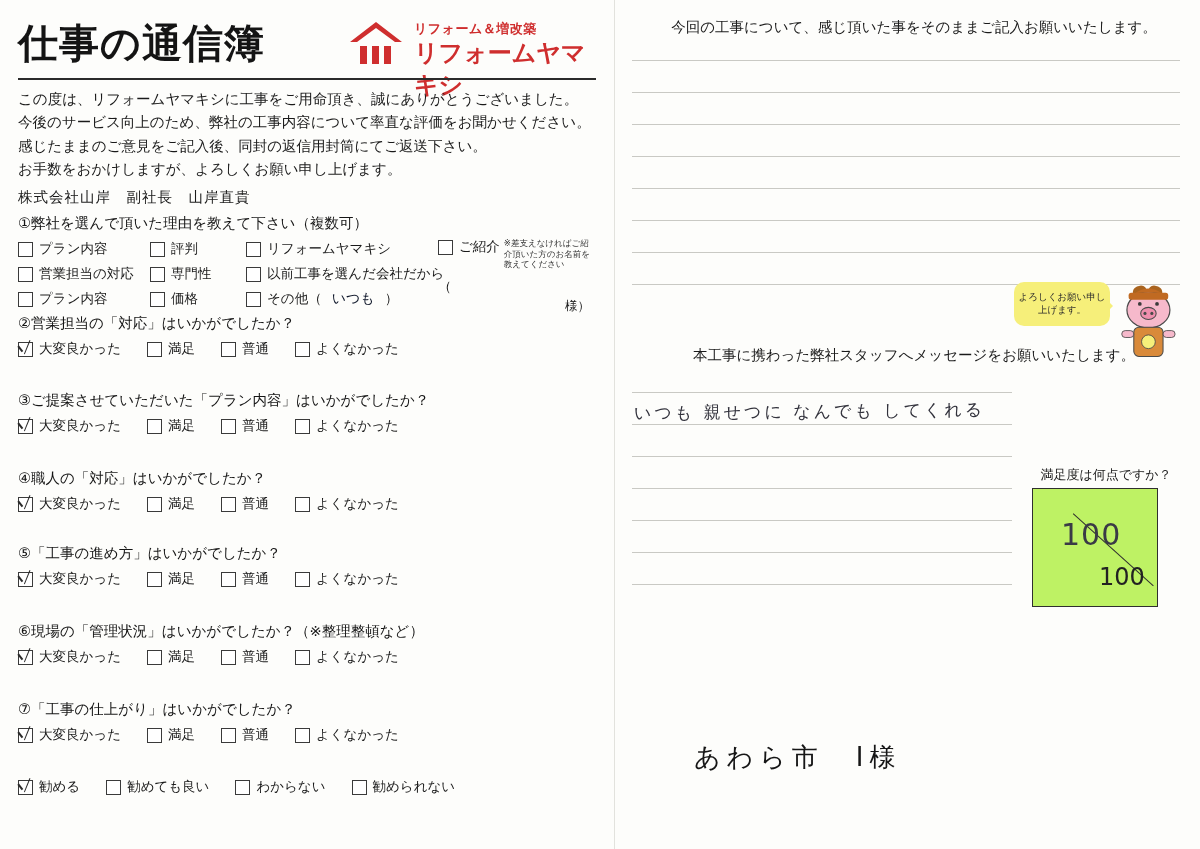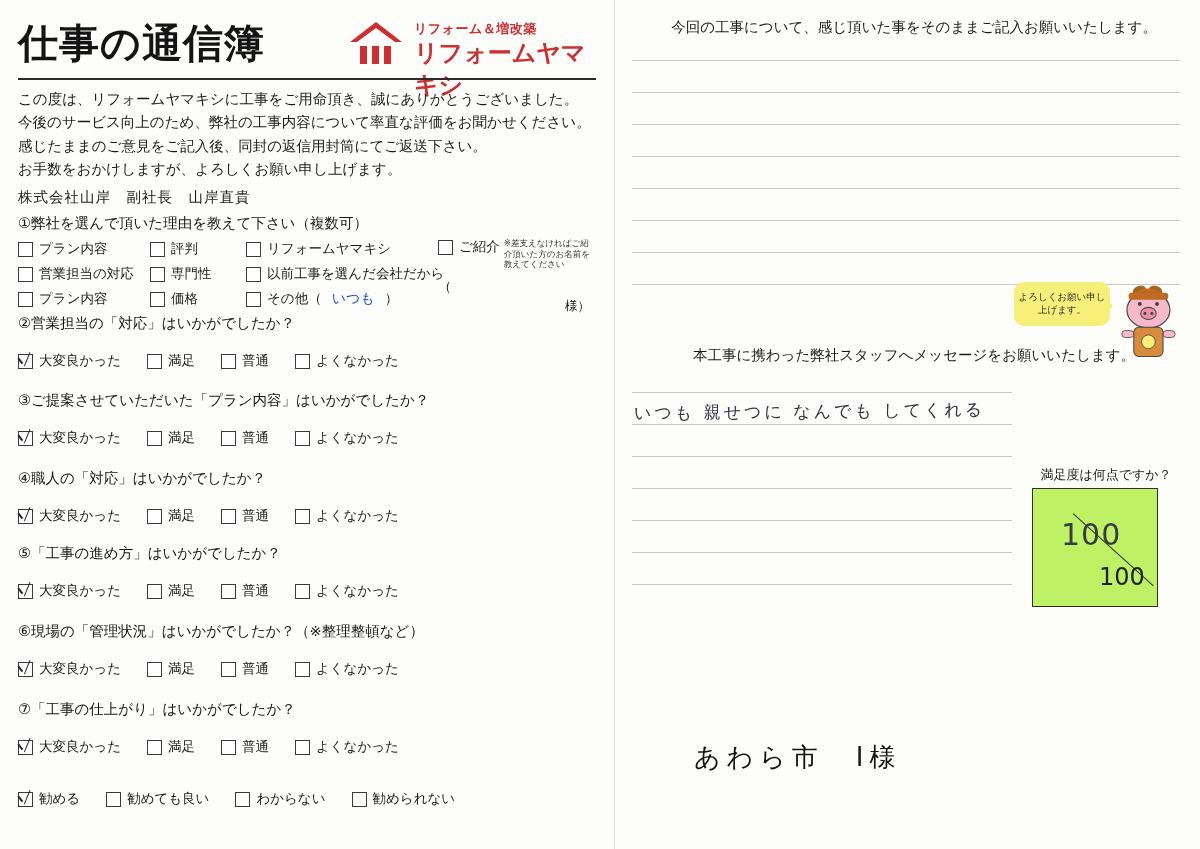--- a/index.html
+++ b/index.html
@@ -68,21 +68,21 @@
     font-family:"DejaVu Sans", sans-serif;
   }
   .q-title{
     font-size:14.5px;color:#151515;margin-bottom:7px;
   }
   .opts{
     display:flex;align-items:flex-start;
     font-size:13.5px;
   }
   .opt{
-    display:flex;align-items:center;margin-right:26px;white-space:nowrap;margin-top:12px;
+    display:flex;align-items:center;margin-right:26px;white-space:nowrap;
   }
   .box{
     display:inline-block;width:13px;height:13px;border:1.3px solid #3a3a3a;
     margin-right:6px;position:relative;flex:0 0 auto;background:#fff;
   }
   .box.checked::after{
     content:"";position:absolute;left:-1px;top:-5px;
     width:9px;height:15px;border-right:1.6px solid #2a2a2a;
     transform:rotate(22deg);
   }
@@ -105,21 +105,21 @@
     vertical-align:top;margin-left:4px;width:86px;
   }
   .q1-note .paren{
     margin-top:8px;font-size:13.5px;letter-spacing:2px;
   }
   .q1-note .sama{
     text-align:right;margin-top:2px;font-size:12.5px;padding-right:28px;
   }
   .hand-sonota{
     font-family:Liberation Mono, monospace;
-    color:#1d4ed8;font-size:14px;
+    color:#0f172a;font-size:14px;
   }
 
   
   .r-lead{
     position:absolute;left:40px;top:18px;width:520px;text-align:center;
     font-size:14.5px;font-family:"DejaVu Sans", sans-serif;
   }
   .lines{
     position:absolute;
   }

